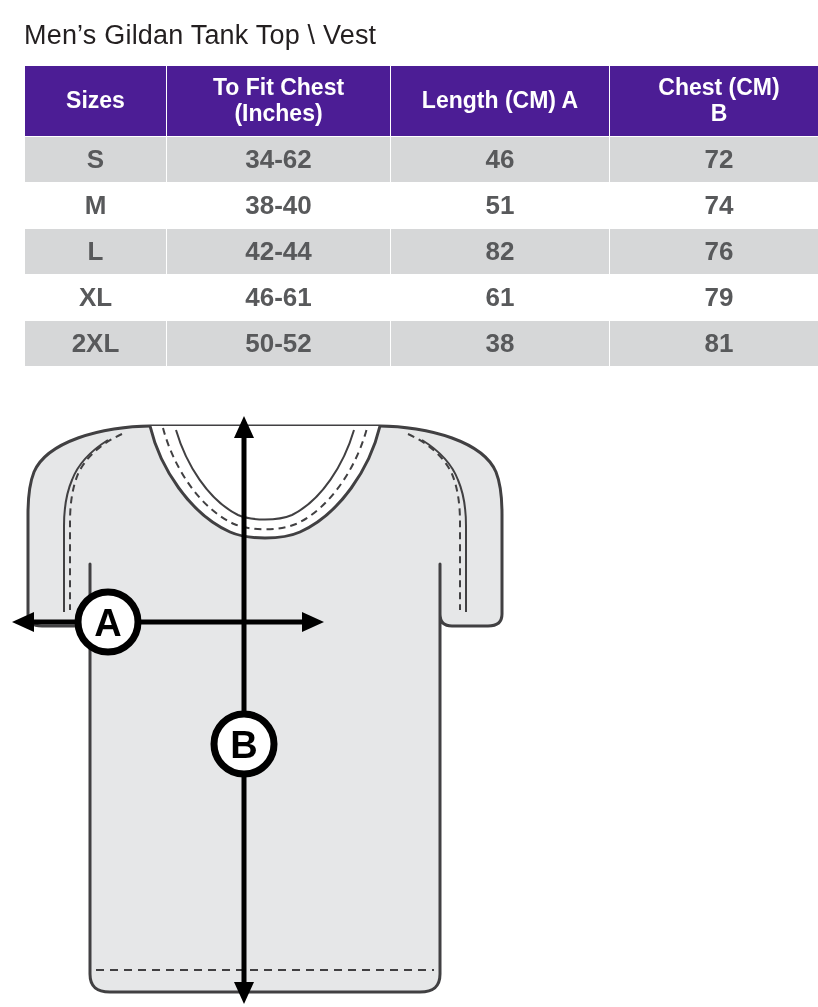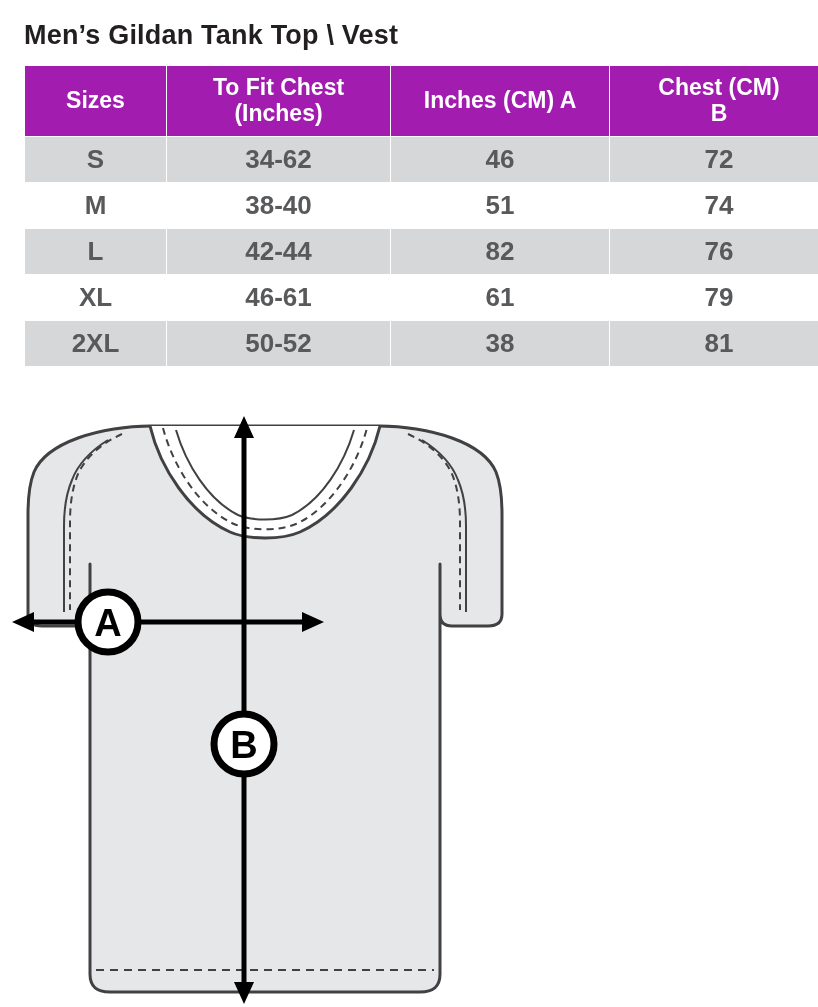--- a/index.html
+++ b/index.html
@@ -10,33 +10,33 @@
   body {
     width: 818px;
     height: 1007px;
     font-family: "Liberation Sans", sans-serif;
     color: #333333;
     position: relative;
     overflow: hidden;
   }
   #page-title {
     font-size: 27px;
-    font-weight: bold;
+    font-weight: normal;
     color: #231f20;
     margin: 20px 0 0 24px;
     letter-spacing: 0.2px;
   }
   table.size-table {
     border-collapse: collapse;
     margin: 14px 0 0 24px;
     width: 768px;
     table-layout: fixed;
   }
   table.size-table th {
-    background: #a21caf;
+    background: #4c1d95;
     color: #ffffff;
     font-size: 23px;
     font-weight: bold;
     text-align: center;
     padding: 9px 4px;
     border: 1px solid #ffffff;
     line-height: 1.12;
   }
   table.size-table td {
     text-align: center;
@@ -74,21 +74,21 @@
   <thead>
     <tr>
       <th class="col-0">
         <span>Sizes</span>
       </th>
       <th class="col-1">
         <span>To Fit Chest</span><br>
         <span>(Inches)</span>
       </th>
       <th class="col-2">
-        <span>Inches (CM) A</span>
+        <span>Length (CM) A</span>
       </th>
       <th class="col-3">
         <span>Chest  (CM)</span><br>
         <span>B</span>
       </th>
     </tr>
   </thead>
   <tbody>
     <tr class="shade">
       <td>S</td>

